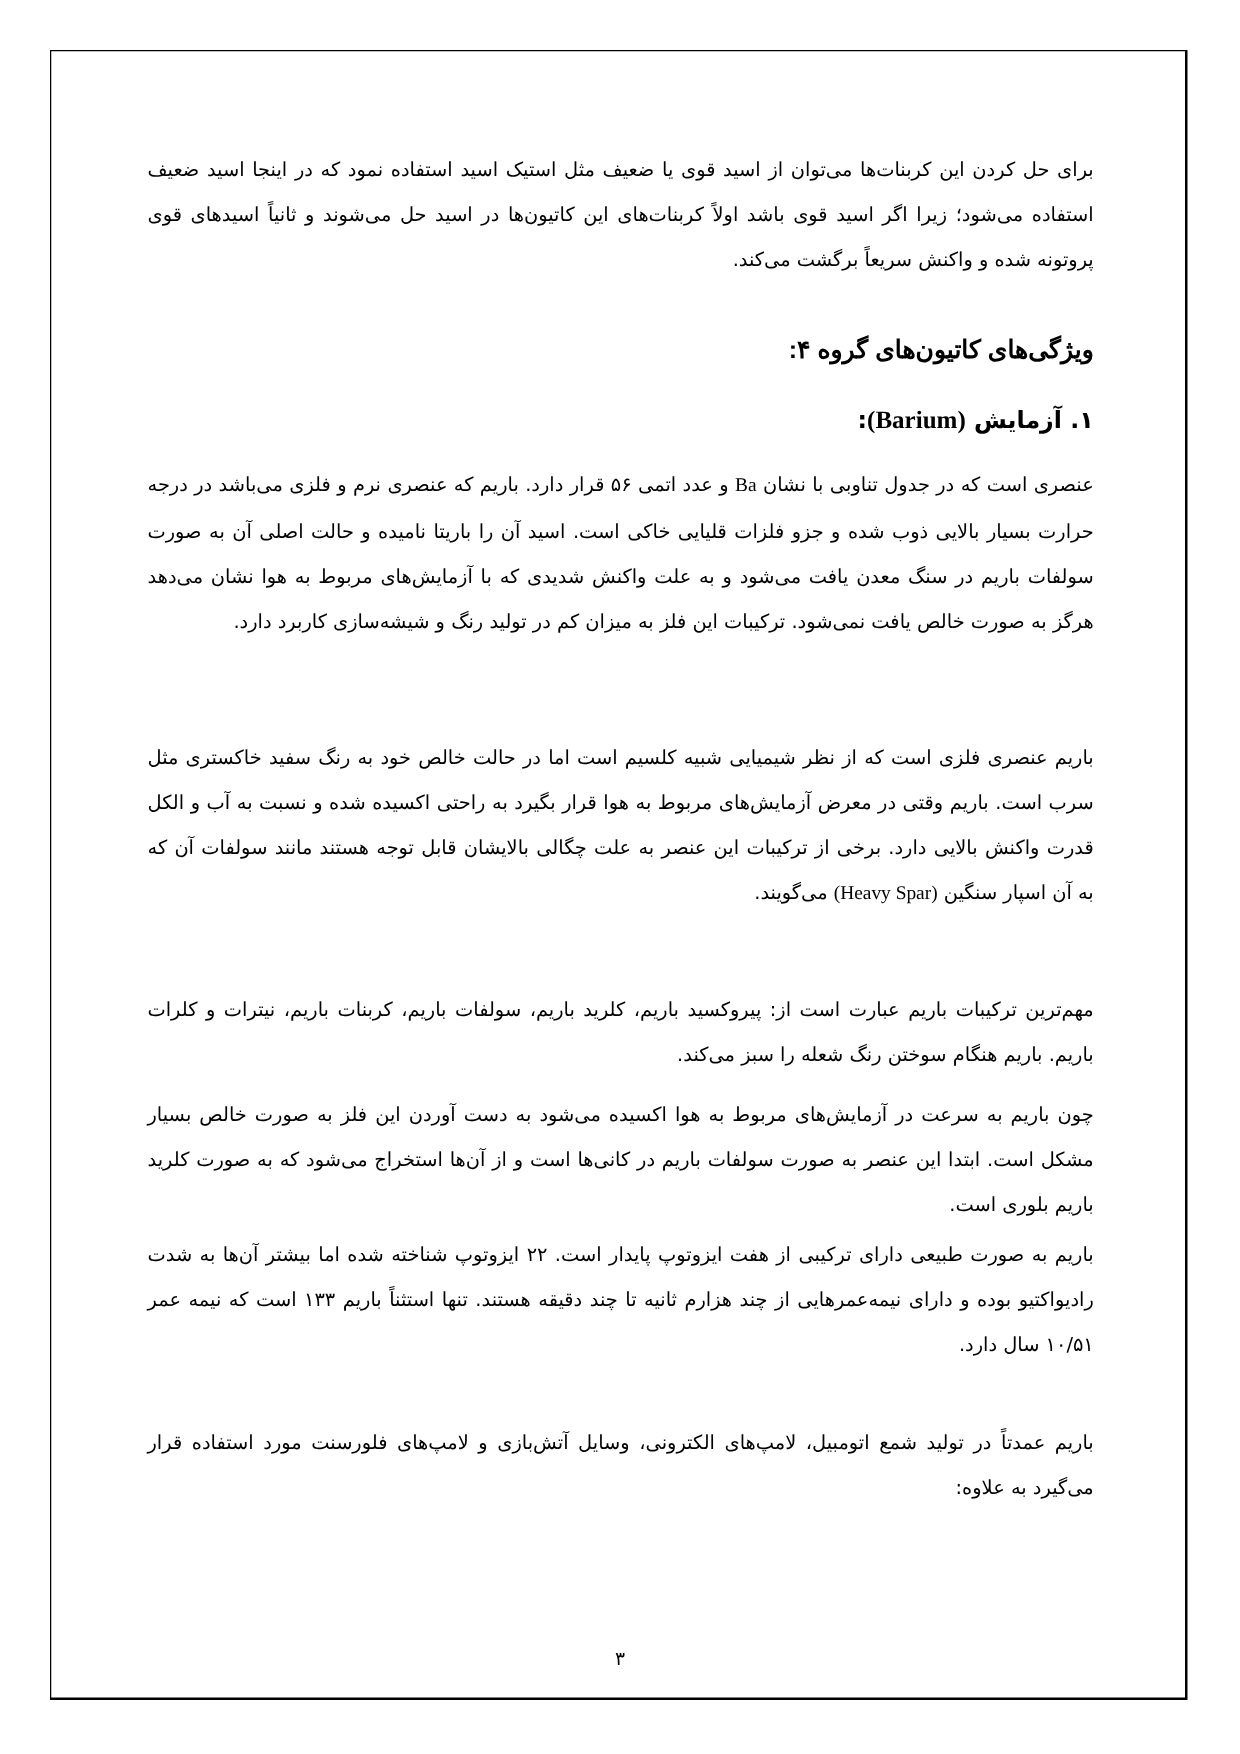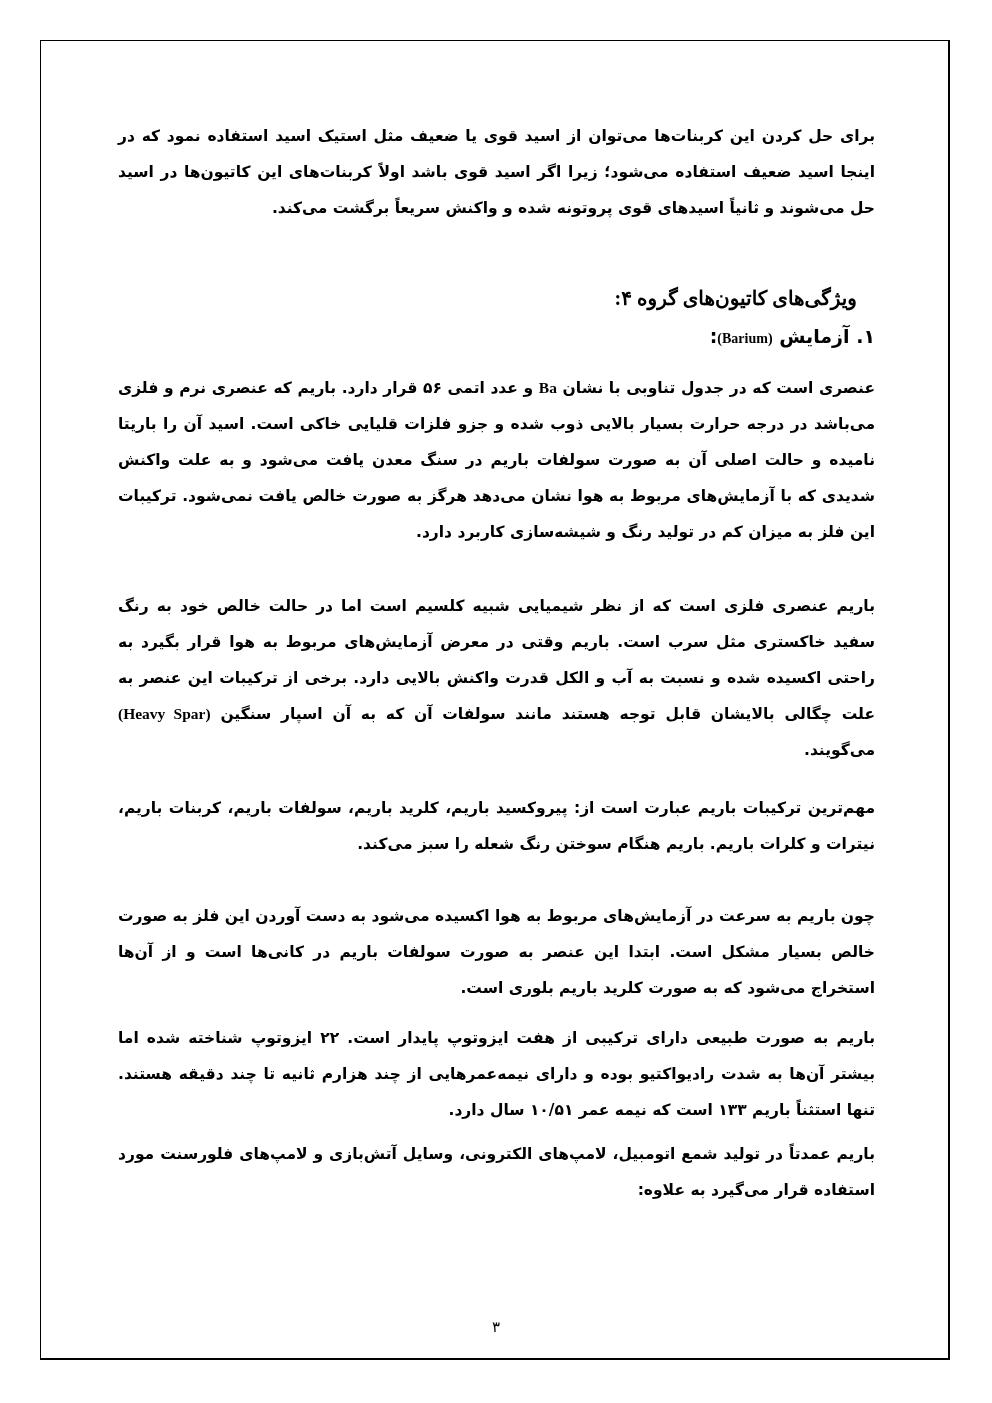--- a/index.html
+++ b/index.html
@@ -33,62 +33,61 @@
       top: 118px;
       width: 757px;
       direction: rtl;
       text-align: justify;
     }
     .para {
       font-size: 15.5px;
       line-height: 36px;
       margin: 0;
       text-align-last: right;
-      font-weight: bold;
     }
     .heading-main {
-      font-family: Liberation Serif, serif;
+      font-family: Liberation Sans, sans-serif;
       font-weight: bold;
       font-size: 20px;
       line-height: 36px;
-      margin: 18px;
+      margin: 0;
     }
     .heading-sub {
       font-weight: bold;
       font-size: 19px;
       line-height: 36px;
       margin: 0;
     }
     .latin {
       font-family: "Liberation Serif", serif;
       direction: ltr;
       unicode-bidi: embed;
     }
     .heading-sub .latin {
-      font-size: 14px;
+      font-size: 20px;
       font-weight: bold;
       font-family: Liberation Serif, serif;
     }
     .page-number {
       position: absolute;
       left: 0;
       width: 992px;
       top: 1318px;
       text-align: center;
       font-size: 15px;
       direction: rtl;
     }
     #p1 { position: absolute; top: 0; }
     #h1 { position: absolute; top: 144px; }
     #h2 { position: absolute; top: 200px; }
     #p2 { position: absolute; top: 252px; }
     #p3 { position: absolute; top: 470px; }
     #p4 { position: absolute; top: 672px; }
-    #p5 { position: absolute; top: 780px; }
-    #p6 { position: absolute; top: 902px; }
+    #p5 { position: absolute; top: 756px; }
+    #p6 { position: absolute; top: 868px; }
     #p7 { position: absolute; top: 1018px; }
     .abs { left: 0; right: 0; }
   </style>
 </head>
 <body>
 
 <div class="page-border"></div>
 
 <div class="content">
 

